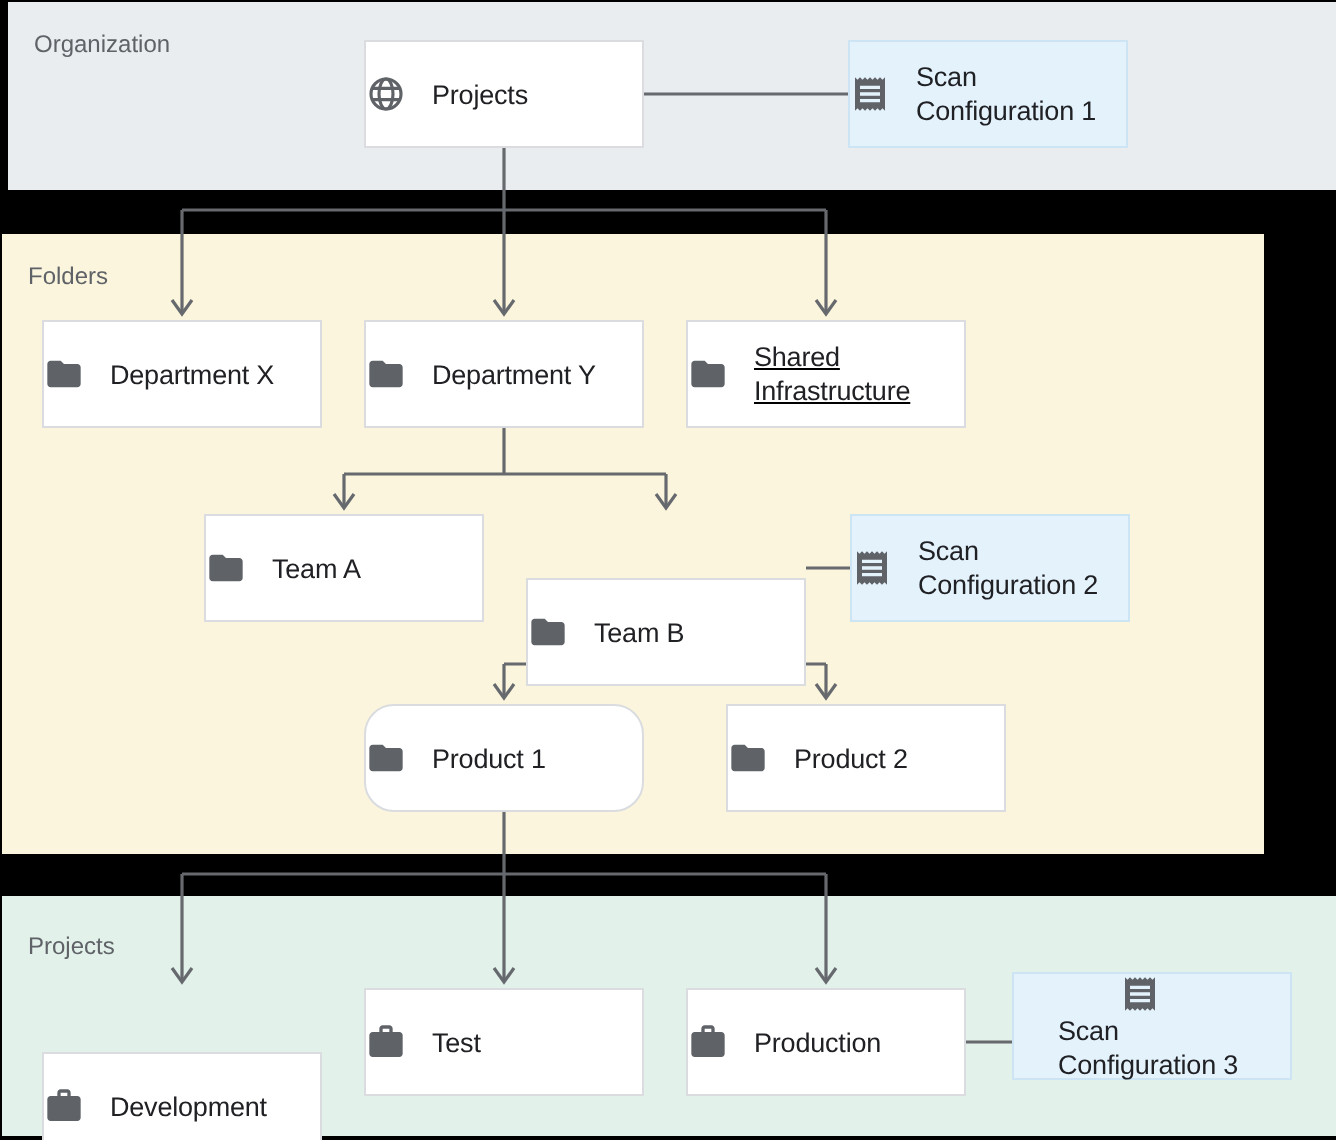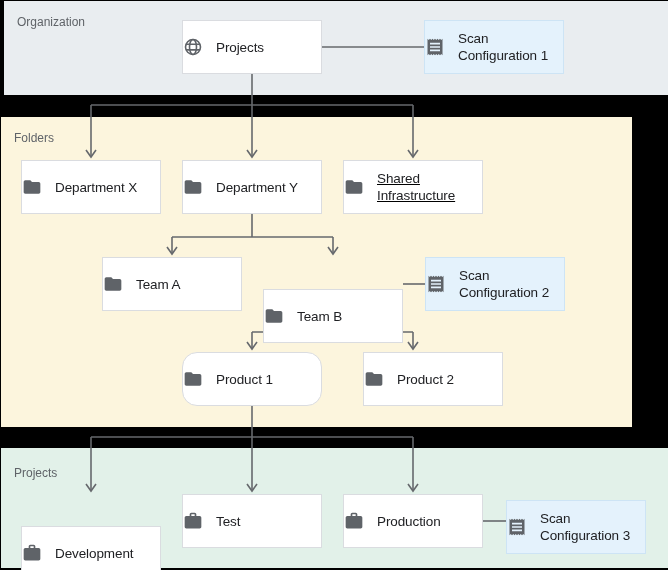--- a/index.html
+++ b/index.html
@@ -39,21 +39,21 @@
   .n-dept-y{left:182px;top:160px;}
   .n-shared{left:343px;top:160px;text-decoration:underline;}
   .n-team-a{left:102px;top:257px;}
   .n-team-b{left:263px;top:257px;margin-top:32px;}
   .n-scan2{left:425px;top:257px;}
   .n-product1{left:182px;top:352px;border-radius:15px;}
   .n-product2{left:343px;top:352px;margin-left:20px;}
   .n-development{left:21px;top:494px;margin-top:32px;}
   .n-test{left:182px;top:494px;}
   .n-production{left:343px;top:494px;}
-  .n-scan3{left:506px;top:500px;}
+  .n-scan3{left:506px;top:486px;flex-direction:column;}
 </style>
 </head>
 <body>
 
 <svg width="0" height="0" style="position:absolute">
   <defs>
     <symbol id="sym-globe" viewBox="0 0 24 24">
       <g fill="none" stroke="currentColor" stroke-width="1.9">
         <circle cx="12" cy="12" r="9"></circle>
         <ellipse cx="12" cy="12" rx="4.2" ry="9"></ellipse>

